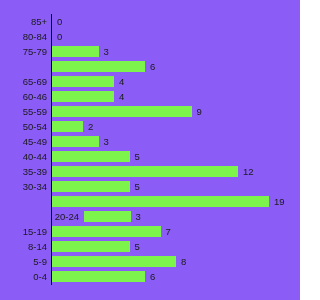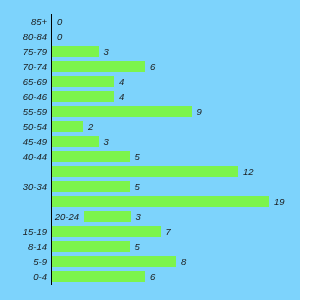--- a/index.html
+++ b/index.html
@@ -80,41 +80,40 @@
     height: 15px;
     line-height: 15px;
     font-size: 9.5px;
     color: #1a1a1a;
     white-space: nowrap;
   }
 </style>
 </head>
 <body>
 
-<div id="chart-root" style="background: #7dd3fc; font-style: italic;">
+<div id="chart-root" style="background: #8b5cf6;">
   <div id="plot-area">
     <div id="axis-line" style="left: 51px; top: 14px; height: 271px; background: rgb(0, 0, 0);"></div>
     <div id="bars-container">
         <div class="bar-row" style="top: 14px;">
           <div class="cat-label">85+</div>
           <div class="value-label" style="left: 57px;">0</div>
         </div>
         <div class="bar-row" style="top: 29px; padding-left: 47px;">
           <div class="cat-label">80-84</div>
           <div class="value-label" style="left: 57px;">0</div>
         </div>
         <div class="bar-row" style="top: 44px;">
           <div class="cat-label">75-79</div>
           <div class="bar-track" style="width: 46.5px;">
             <div class="bar-fill" style="width: 46.5px; background: rgb(124, 244, 76);"></div>
           </div>
           <div class="value-label" style="left: 103.5px;">3</div>
         </div>
         <div class="bar-row" style="top: 59px;">
-          <div class="cat-label">70-74</div>
           <div class="bar-track" style="width: 93px;">
             <div class="bar-fill" style="width: 93px; background: rgb(124, 244, 76);"></div>
           </div>
           <div class="value-label" style="left: 150px;">6</div>
         </div>
         <div class="bar-row" style="top: 74px;">
           <div class="cat-label">65-69</div>
           <div class="bar-track" style="width: 62px;">
             <div class="bar-fill" style="width: 62px; background: rgb(124, 244, 76);"></div>
           </div>
@@ -149,20 +148,21 @@
           <div class="value-label" style="left: 103.5px;">3</div>
         </div>
         <div class="bar-row" style="top: 149px;">
           <div class="cat-label">40-44</div>
           <div class="bar-track" style="width: 77.5px;">
             <div class="bar-fill" style="width: 77.5px; background: rgb(124, 244, 76);"></div>
           </div>
           <div class="value-label" style="left: 134.5px;">5</div>
         </div>
         <div class="bar-row" style="top: 164px;">
+          <div class="cat-label">35-39</div>
           <div class="bar-track" style="width: 186px;">
             <div class="bar-fill" style="width: 186px; background: rgb(124, 244, 76);"></div>
           </div>
           <div class="value-label" style="left: 243px;">12</div>
         </div>
         <div class="bar-row" style="top: 179px;">
           <div class="cat-label">30-34</div>
           <div class="bar-track" style="width: 77.5px;">
             <div class="bar-fill" style="width: 77.5px; background: rgb(124, 244, 76);"></div>
           </div>

